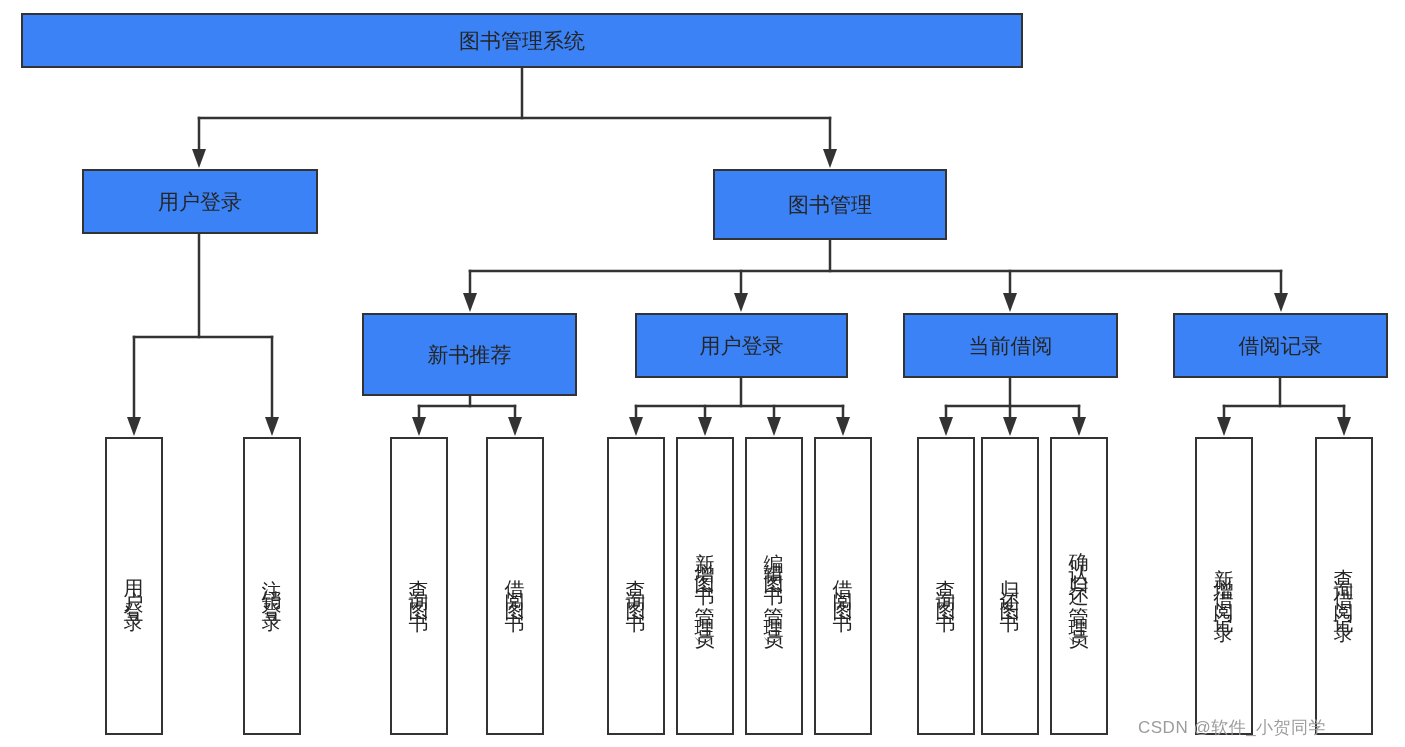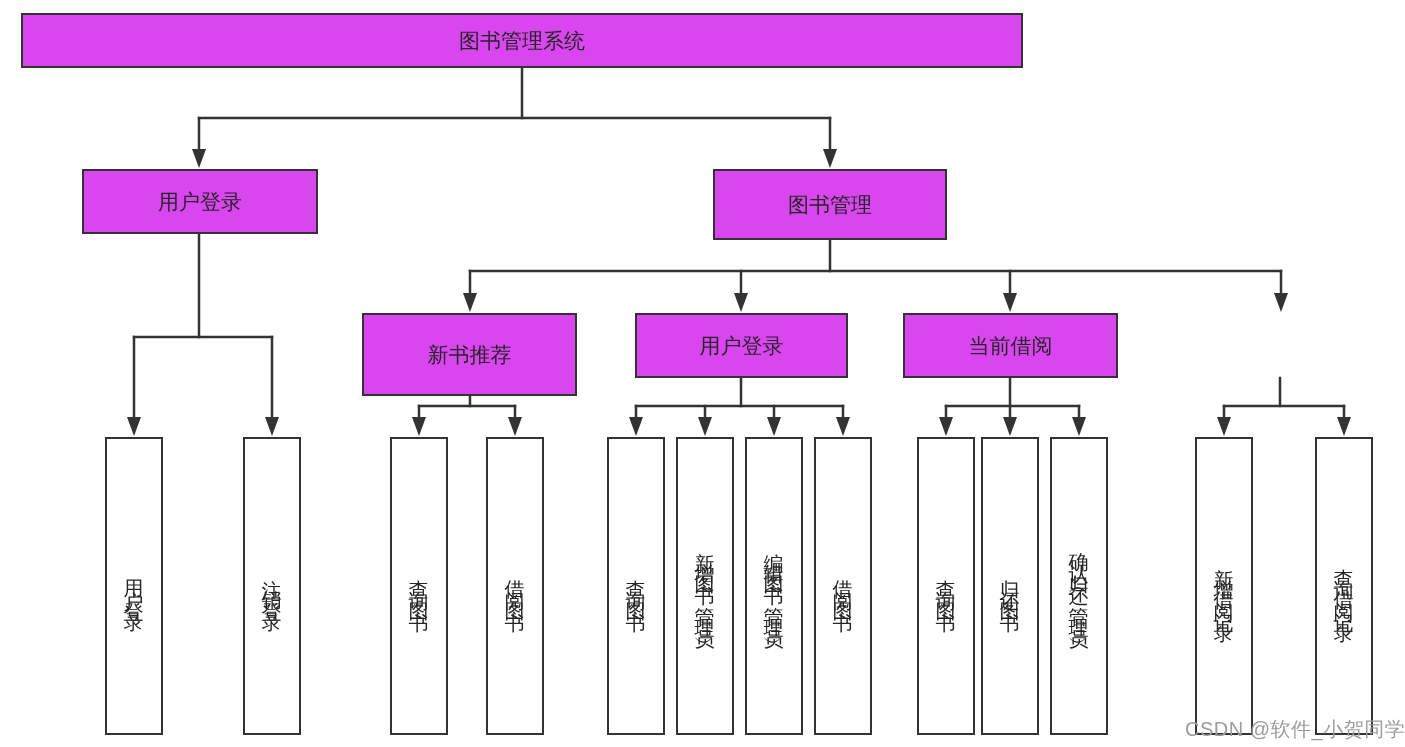--- a/index.html
+++ b/index.html
@@ -24,21 +24,21 @@
     width: 1405px;
     height: 747px;
     color: var(--line);
     pointer-events: none;
   }
   svg.connectors line { stroke: currentColor; stroke-width: 2.5; stroke-linecap: square; }
   svg.connectors polygon { fill: currentColor; stroke: none; }
   .hbox {
     position: absolute;
     border: 2.5px solid var(--line);
-    background: #d946ef;
+    background: #3b82f6;
     display: flex;
     align-items: center;
     justify-content: center;
     font-size: 21px;
     color: var(--text);
     z-index: 2;
   }
   .vbox {
     position: absolute;
     border: 2.5px solid var(--line);
@@ -52,23 +52,23 @@
   .vbox .vtext {
     writing-mode: vertical-rl;
     text-orientation: mixed;
     font-size: 20px;
     letter-spacing: 11px;
     line-height: 1;
     white-space: nowrap;
   }
   .watermark {
     position: absolute;
-    left: 1185px;
+    left: 1138px;
     top: 716px;
-    font-size: 20px;
+    font-size: 17px;
     letter-spacing: 0.5px;
     color: var(--watermark);
     z-index: 5;
     white-space: nowrap;
   }
 </style>
 </head>
 <body>
 
 <div class="canvas">
@@ -155,20 +155,23 @@
 
   <div class="hbox" style="left:362px; top:313px; width:215px; height:83px;">
     <span>新书推荐</span>
   </div>
   <div class="hbox" style="left:635px; top:313px; width:213px; height:65px;">
     <span>用户登录</span>
   </div>
   <div class="hbox" style="left:903px; top:313px; width:215px; height:65px;">
     <span>当前借阅</span>
   </div>
+  <div class="hbox" style="left:1173px; top:313px; width:215px; height:65px;">
+    <span>借阅记录</span>
+  </div>
 
   <div class="vbox" style="left:105px; top:437px; width:58px; height:298px;">
     <span class="vtext">用户登录</span>
   </div>
   <div class="vbox" style="left:243px; top:437px; width:58px; height:298px;">
     <span class="vtext">注销登录</span>
   </div>
 
   <div class="vbox" style="left:390px; top:437px; width:58px; height:298px;">
     <span class="vtext">查询图书</span>

